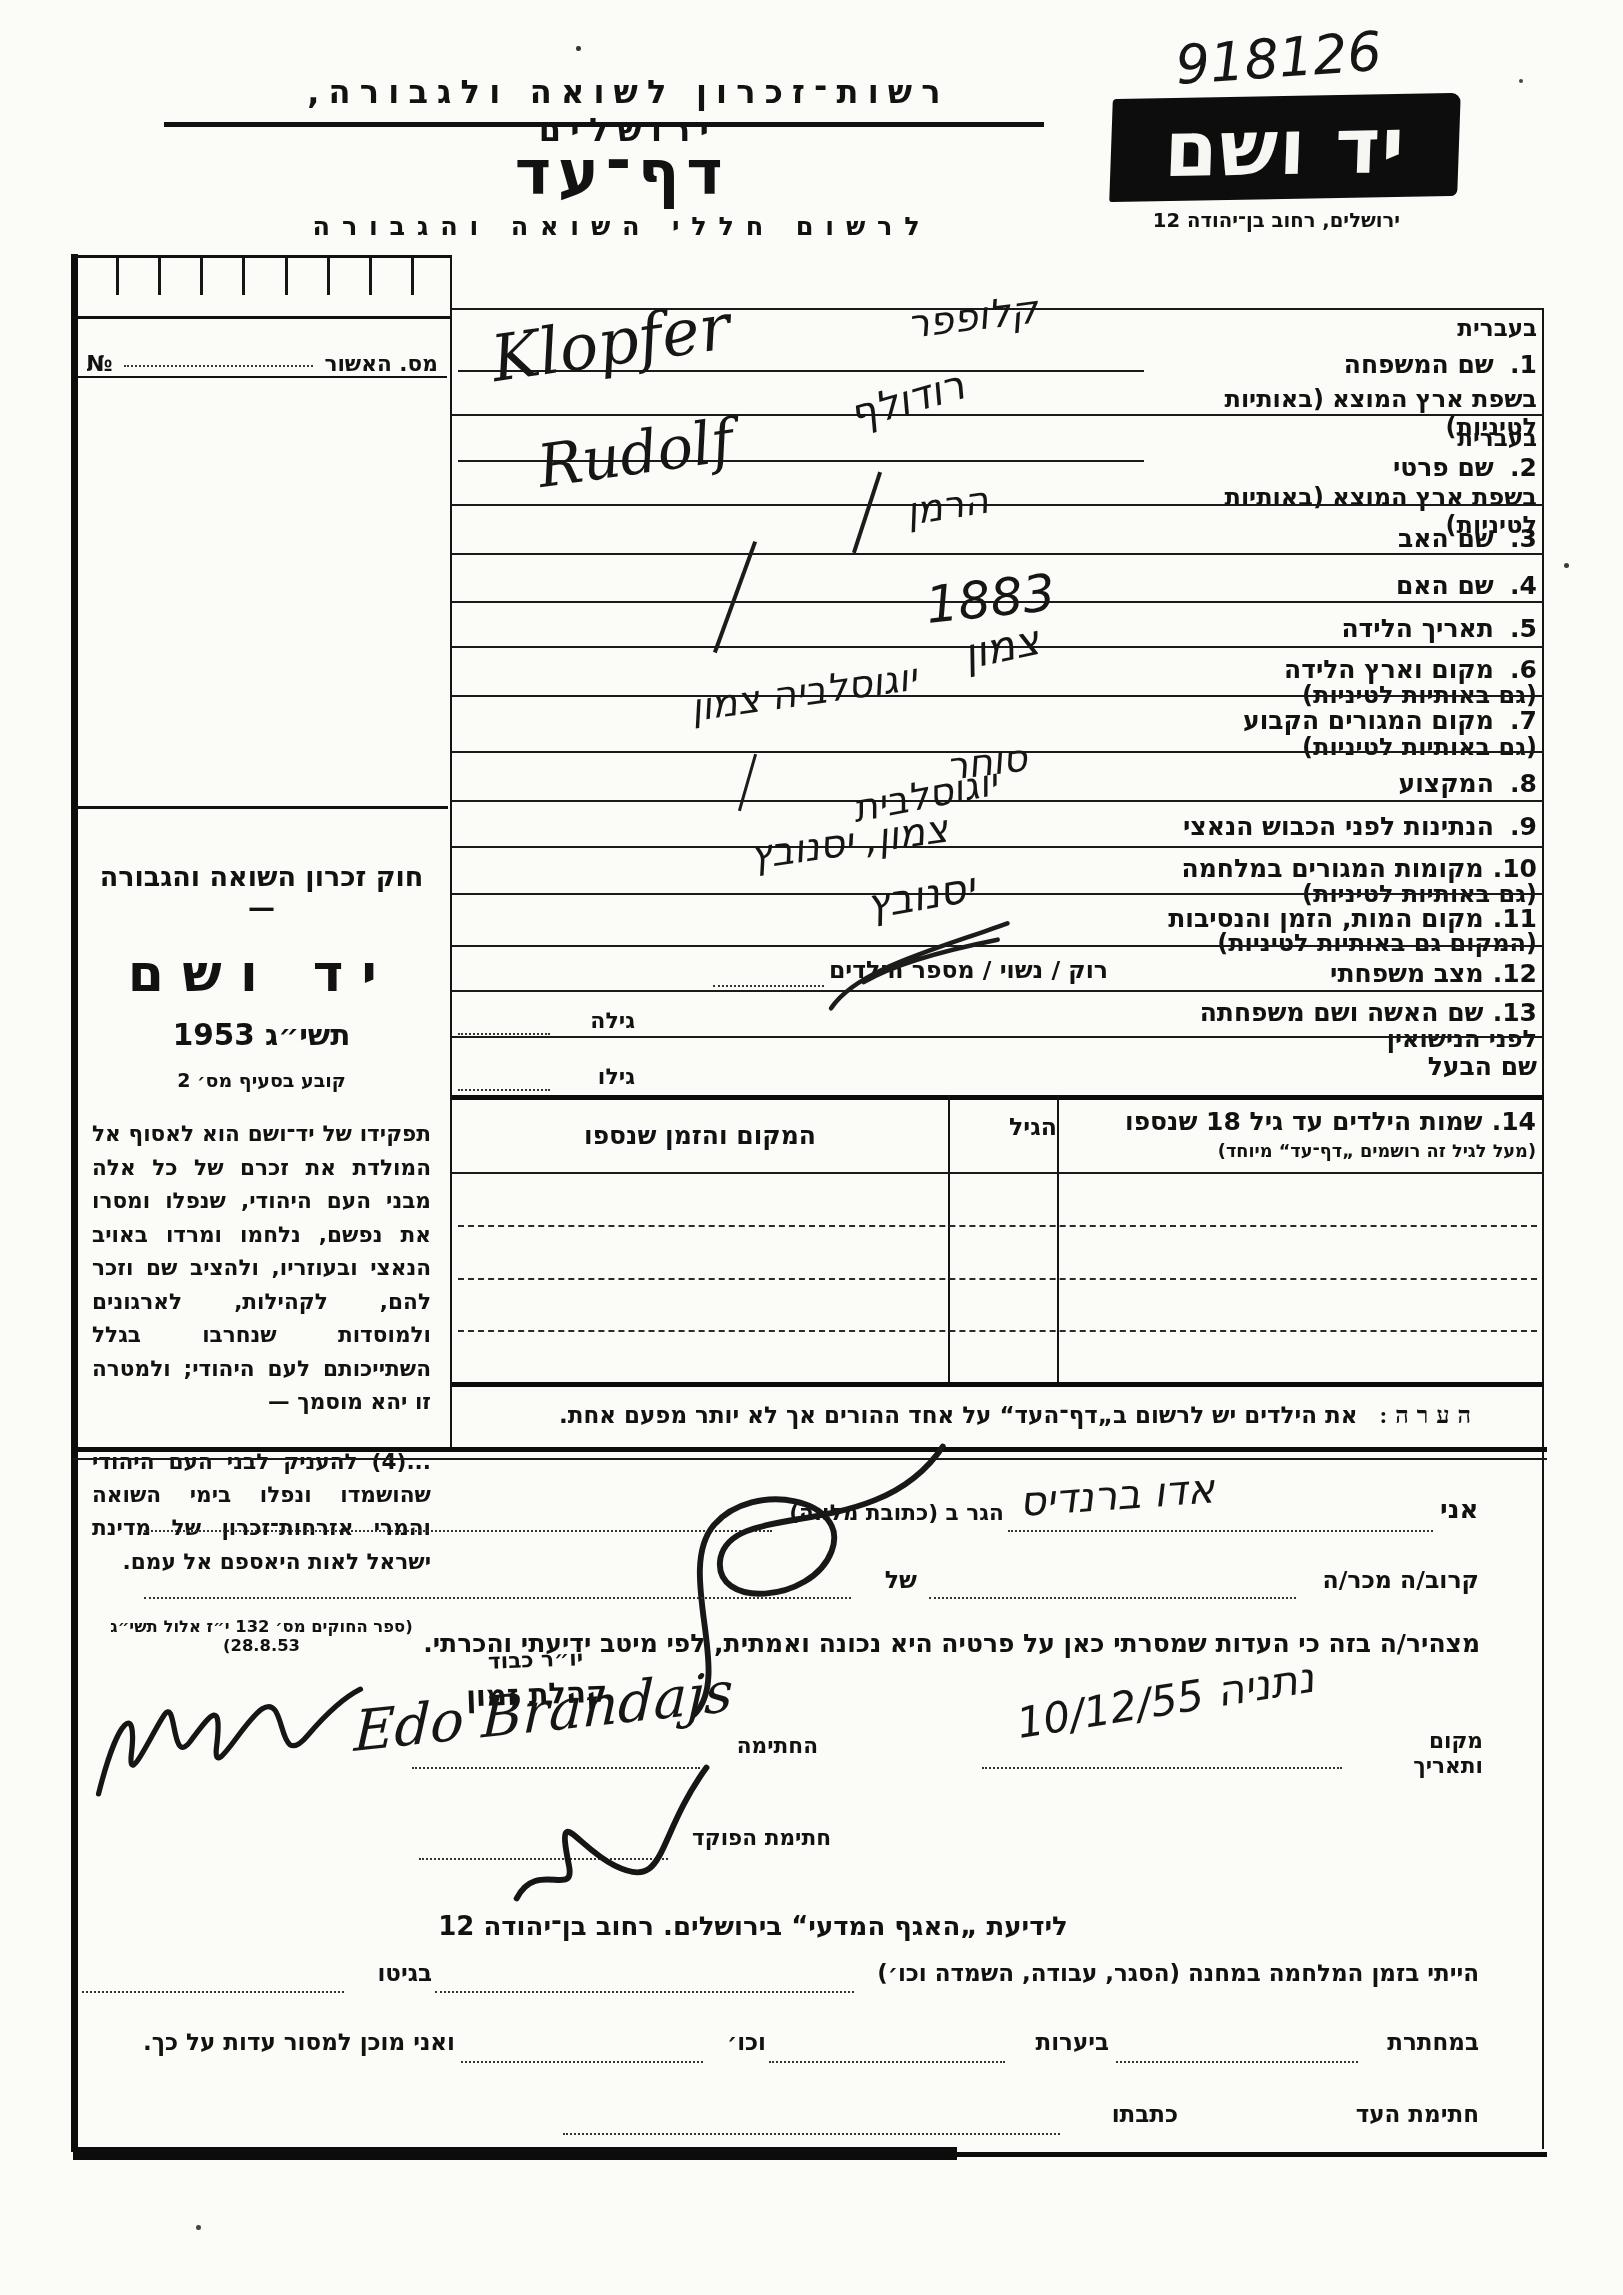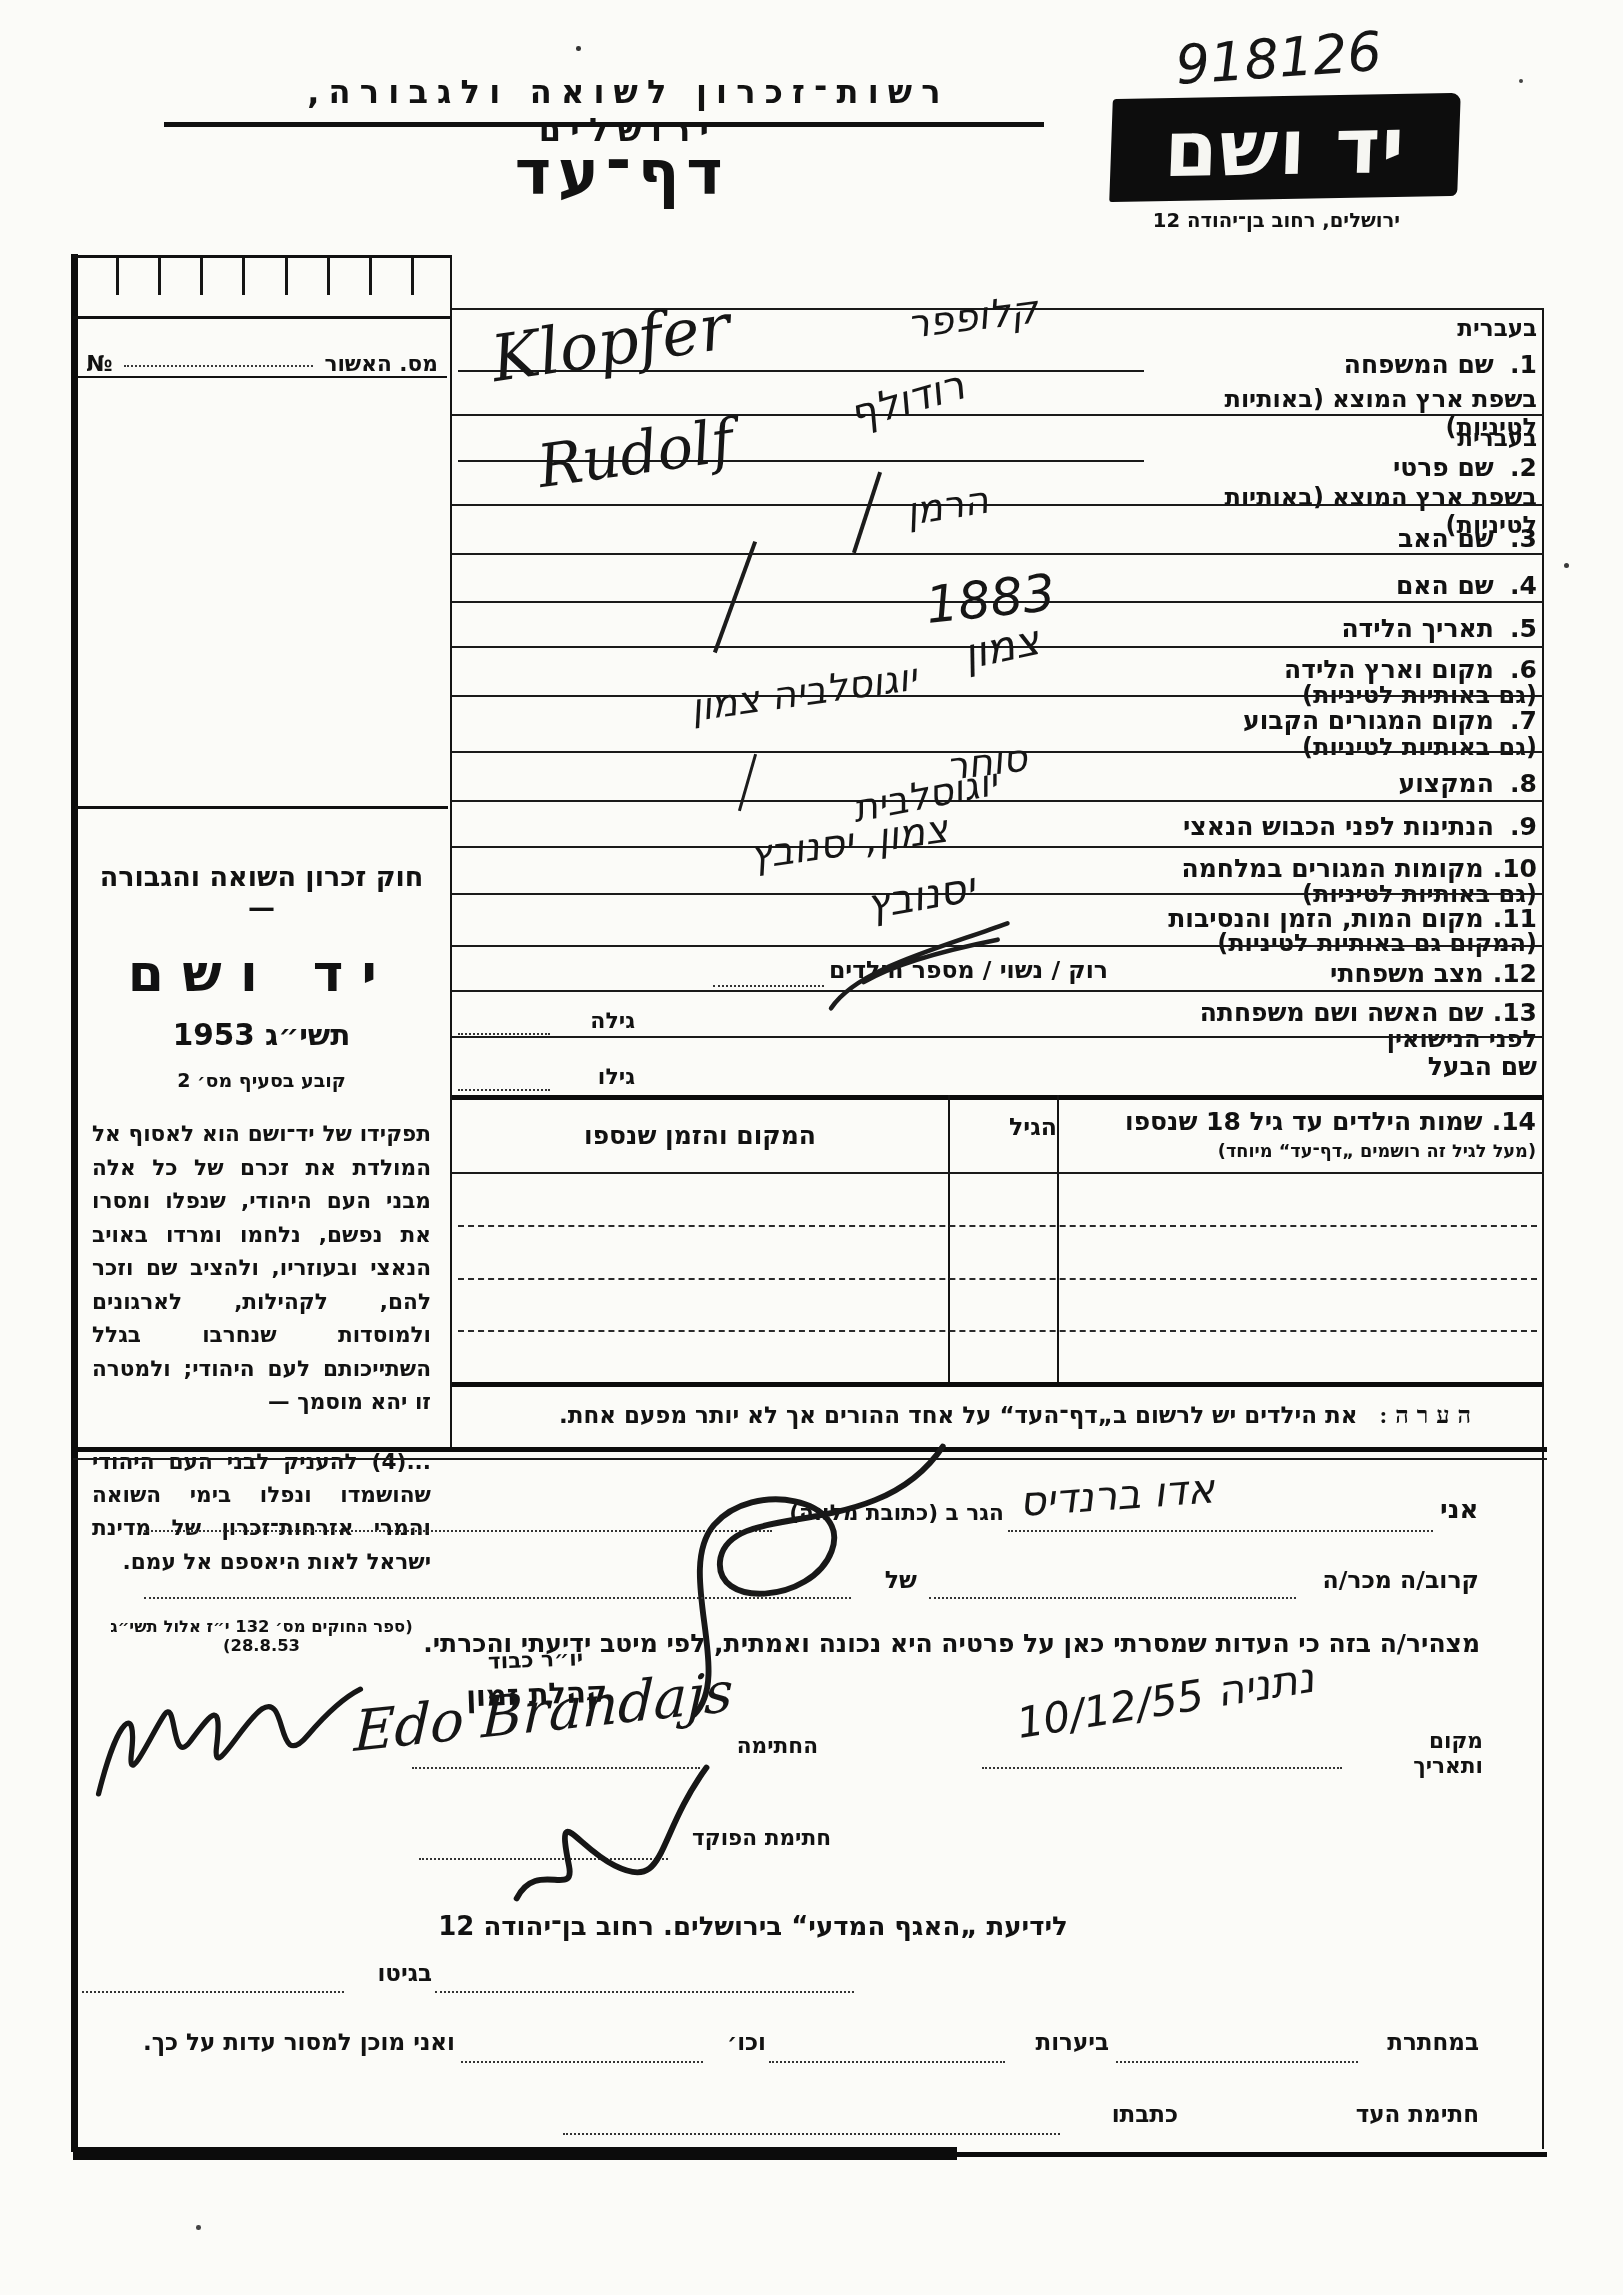--- a/index.html
+++ b/index.html
@@ -45,20 +45,21 @@
 </head>
 <body>
 
 <div class="page">
 
   <div class="abs hw" style="left:1178px;top:34px;font-size:54px;transform:rotate(-4deg);">918126</div>
 
   <div class="abs rtl b auth" style="left:236px;top:73px;width:785px;text-align:center;">רשות־זכרון לשואה ולגבורה, ירושלים</div>
   <div class="abs" style="left:164px;top:122px;width:880px;height:5.2px;background:#111;"></div>
   <div class="abs rtl b title" style="left:452px;top:136px;width:340px;text-align:center;">דף־עד</div>
+  <div class="abs rtl b subtitle" style="left:262px;top:211px;width:720px;text-align:center;">לרשום חללי השואה והגבורה</div>
 
   <div class="abs logo" style="left:1111px;top:96px;width:348px;height:103px;">
     <span>יד ושם</span>
   </div>
   <div class="abs rtl b small30" style="left:1067px;top:209px;width:419px;text-align:center;">ירושלים, רחוב בן־יהודה 12</div>
 
   <div class="vline thick" style="left:71px;top:254px;height:1898px;"></div>
   <div class="vline" style="left:1542px;top:308px;height:1841px;"></div>
   <div class="vline" style="left:450px;top:255px;height:1193px;"></div>
   <div class="hline th4" style="left:452px;top:308px;width:1092px;"></div>
@@ -268,20 +269,21 @@
 
   <div class="abs rtl b" style="left:674px;top:1825px;width:157px;font-size:21.6px;">חתימת הפוקד</div>
   <div class="hline dot" style="left:419px;top:1858px;width:249px;"></div>
   <svg style="left:497px;top:1761px;" width="216" height="144" viewBox="0 0 330 220">
     <path d="M320 10 C 240 120, 260 200, 180 160 C 120 130, 90 60, 110 160 C 120 210, 60 150, 30 210" stroke="#161616" stroke-width="9" fill="none" stroke-linecap="round"></path>
   </svg>
 
 
   <div class="abs rtl b" style="left:262px;top:1911px;width:982px;text-align:center;font-size:26px;">לידיעת „האגף המדעי“ בירושלים. רחוב בן־יהודה 12</div>
 
+  <div class="abs rtl b" style="left:864px;top:1960px;width:615px;font-size:23px;text-align:right;">הייתי בזמן המלחמה במחנה (הסגר, עבודה, השמדה וכו׳)</div>
   <div class="hline dot" style="left:435px;top:1991px;width:419px;"></div>
   <div class="abs rtl b" style="left:350px;top:1960px;width:82px;font-size:23px;">בגיטו</div>
   <div class="hline dot" style="left:82px;top:1991px;width:262px;"></div>
 
   <div class="abs rtl b" style="left:1361px;top:2029px;width:118px;font-size:23px;">במחתרת</div>
   <div class="hline dot" style="left:1116px;top:2061px;width:242px;"></div>
   <div class="abs rtl b" style="left:1011px;top:2029px;width:98px;font-size:23px;">ביערות</div>
   <div class="hline dot" style="left:769px;top:2061px;width:236px;"></div>
   <div class="abs rtl b" style="left:710px;top:2029px;width:56px;font-size:23px;">וכו׳</div>
   <div class="hline dot" style="left:461px;top:2061px;width:242px;"></div>

